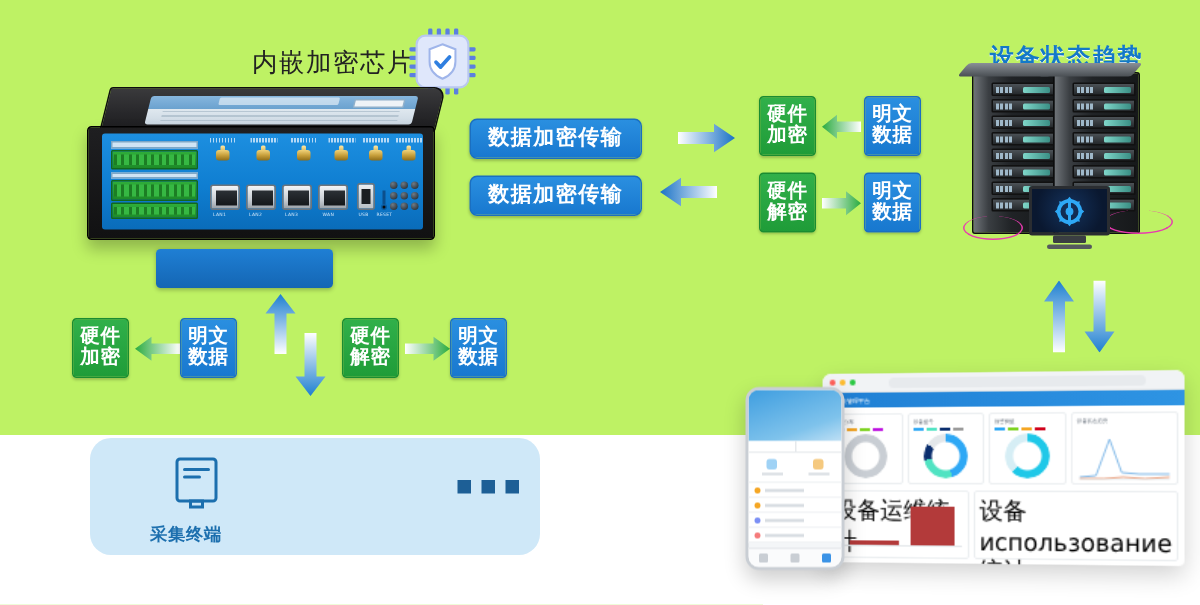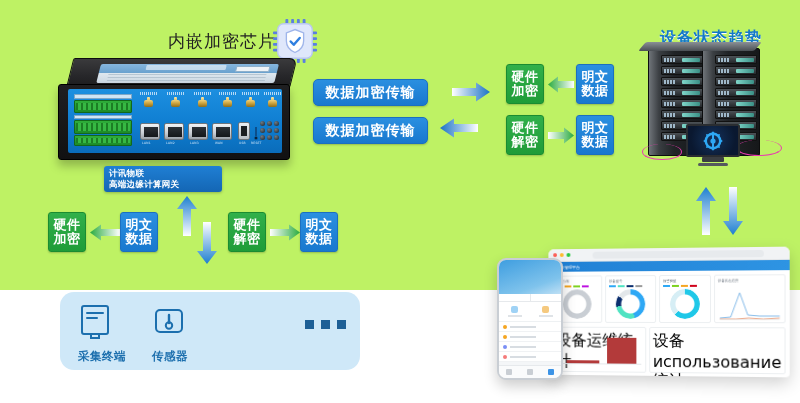--- a/index.html
+++ b/index.html
@@ -160,21 +160,21 @@
   }
 
   
   .arrow { position:absolute; }
 
   
   .device-panel{
     position:absolute; left:60px; top:292px; width:300px; height:78px;
     background:#cfe8f8; border-radius:14px;
   }
-  .device-item{ position:absolute; text-align:left; }
+  .device-item{ position:absolute; text-align:right; }
   .device-item .dlabel{
     margin-top:3px; font-size:11.5px; color:#1c6fae; font-weight:bold; letter-spacing:.5px;
   }
   .dots{ position:absolute; left:245px; top:28px; display:flex; gap:7px; }
   .dots i{ width:9px; height:9px; background:#1d5f96; display:block; }
 
   
   .server-wrap{ position:absolute; left:640px; top:28px; width:145px; height:150px; }
   .srv-title{
     position:absolute; left:20px; top:0; font-size:16px; font-weight:bold;
@@ -371,22 +371,20 @@
             <i class="led"></i>
           <i class="led"></i>
             <i class="led"></i>
             <i class="led"></i>
         </div>
       </div>
     </div>
   </div>
 
   <div class="tg-plate">
-    <div class="tg-text">计讯物联
-高端边缘计算网关</div>
   </div>
 
   <div class="arrow" style="left:176px;top:196px;">
     <svg width="22" height="40" viewBox="0 0 22 40">
       <defs>
           <linearGradient id="gup" x1="0" y1="1" x2="0" y2="0">
         <stop offset="0" stop-color="#ffffff"></stop>
             <stop offset="1" stop-color="#1e7fd0"></stop>
           </linearGradient>
         </defs>
@@ -569,28 +567,20 @@
     <div class="device-item" style="left:18px;top:12px;width:70px;">
       <svg width="34" height="38" viewBox="0 0 34 38">
         <rect x="4" y="2" width="26" height="28" rx="2" fill="none" stroke="#1c6fae" stroke-width="2"></rect>
         <line x1="9" y1="9" x2="25" y2="9" stroke="#1c6fae" stroke-width="2" stroke-linecap="round"></line>
         <line x1="9" y1="14" x2="19" y2="14" stroke="#1c6fae" stroke-width="2" stroke-linecap="round"></line>
         <rect x="13" y="30" width="8" height="4" fill="none" stroke="#1c6fae" stroke-width="2"></rect>
       </svg>
       <div class="dlabel">采集终端</div>
     </div>
 
-    <div class="device-item" style="left:92px;top:14px;width:70px;">
-      <svg width="34" height="36" viewBox="0 0 34 36">
-        <rect x="4" y="4" width="26" height="22" rx="4" fill="none" stroke="#1c6fae" stroke-width="2"></rect>
-        <path d="M17 9 v8" stroke="#1c6fae" stroke-width="2.4" stroke-linecap="round"></path>
-        <circle cx="17" cy="19.5" r="3.2" fill="none" stroke="#1c6fae" stroke-width="2"></circle>
-      </svg>
-      <div class="dlabel">传感器</div>
-    </div>
 
 
     <div class="dots">
         <i></i>
         <i></i>
         <i></i>
       </div>
   </div>
 
   <div class="browser">

